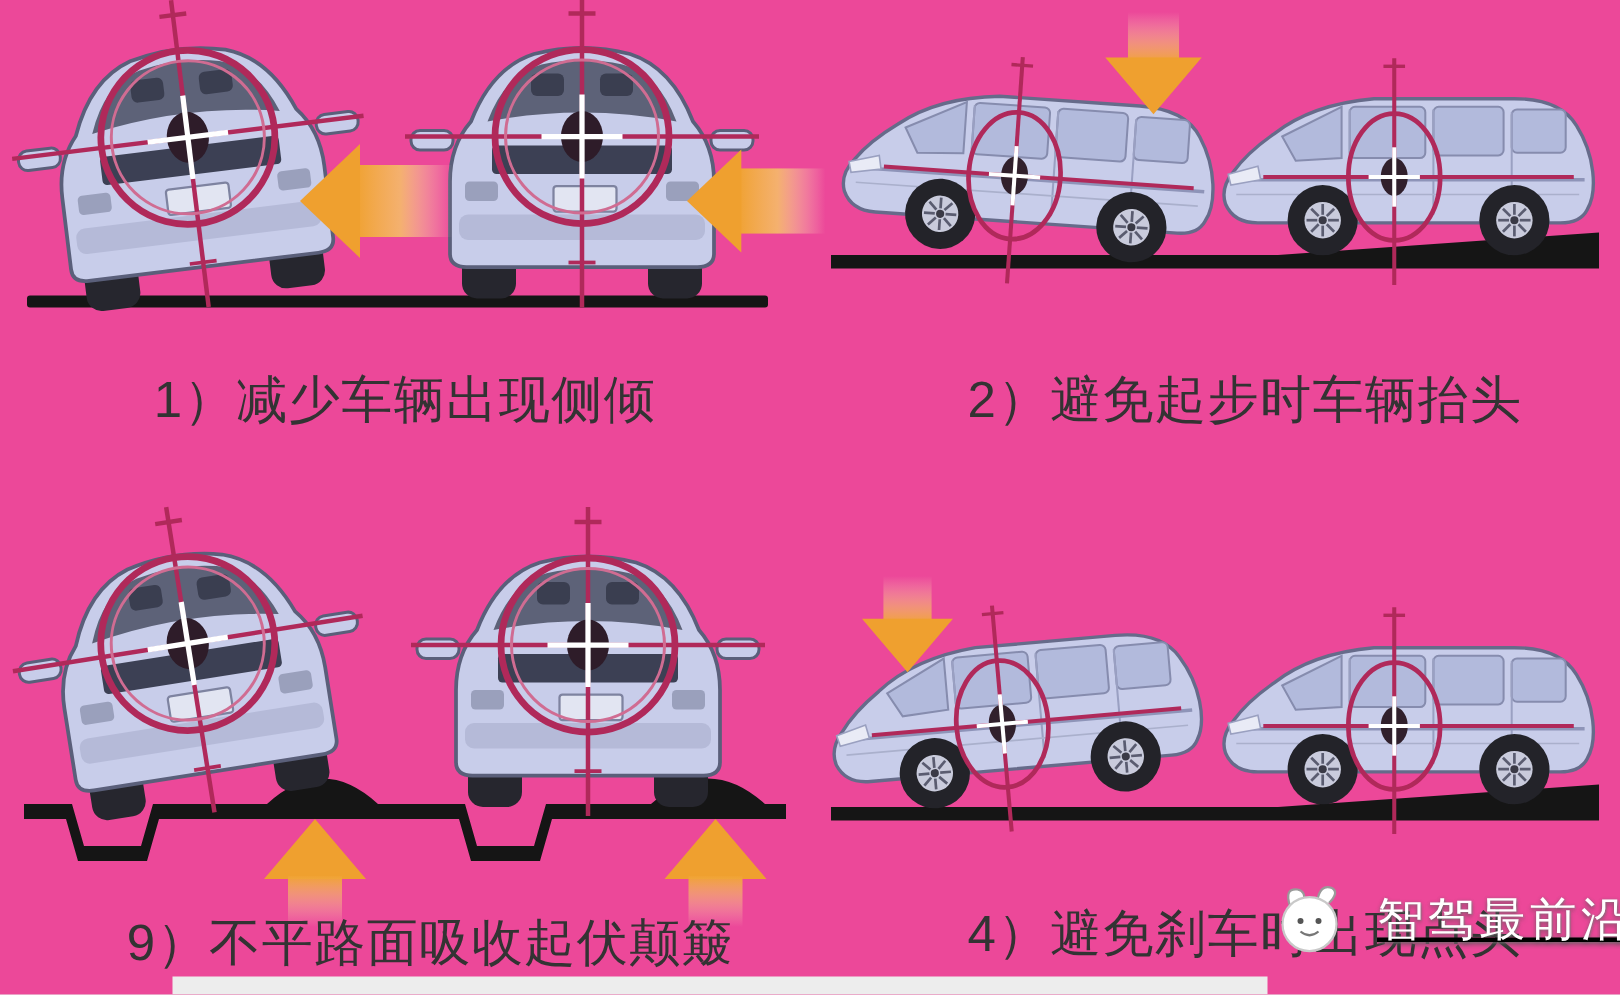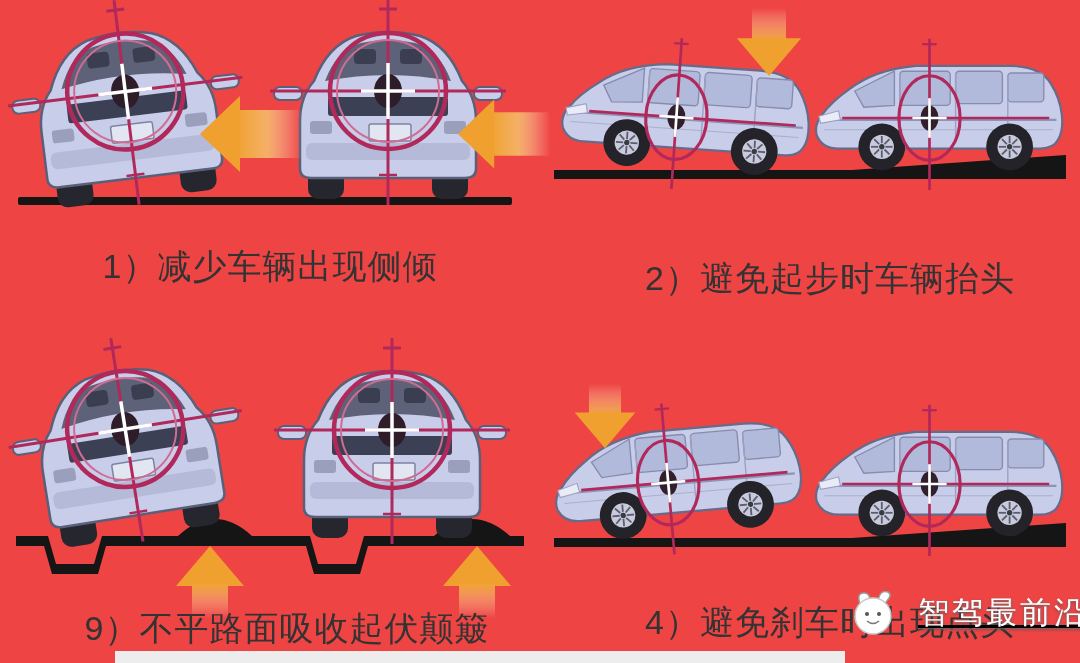--- a/index.html
+++ b/index.html
@@ -1,32 +1,32 @@
 <!DOCTYPE html>
 <html><head>
 <meta charset="utf-8">
 <style>
   html,body{margin:0;padding:0;background:#e9e9e9;}
   #canvas{
     position:relative;width:1080px;height:663px;overflow:hidden;
-    background:#ef4444;
+    background:#ec4899;
     font-family:"Liberation Sans","DejaVu Sans",sans-serif;
   }
   .panel{position:absolute;width:540px;height:330px;}
   #p1{left:0;top:0;} #p2{left:540px;top:0;}
   #p3{left:0;top:330px;height:333px;} #p4{left:540px;top:330px;height:333px;}
   .abs{position:absolute;}
   svg{overflow:visible;display:block;}
   .caption{
     position:absolute;left:0;right:0;text-align:center;
     font-size:34px;color:#333;letter-spacing:1px;font-weight:500;
     white-space:nowrap;
   }
   #p1 .caption{top:244px;}
-  #p2 .caption{top:256px;left:40px;right:0;}
+  #p2 .caption{top:244px;left:40px;right:0;}
   #p3 .caption{top:276px;left:34px;right:0;}
   #p4 .caption{top:270px;left:40px;right:0;}
   .ground-bar{position:absolute;background:#151515;border-radius:2px;}
   #watermark{
     position:absolute;left:850px;top:588px;display:flex;align-items:center;gap:22px;z-index:5;text-decoration:underline;
   }
   #watermark .wm-text{
     color:#fff;font-size:31px;letter-spacing:3px;font-weight:400;white-space:nowrap;
     text-shadow:0 2px 3px rgba(80,80,80,.6), 0 0 2px rgba(110,110,110,.45), 1px 1px 0 rgba(150,150,150,.35);
   }

